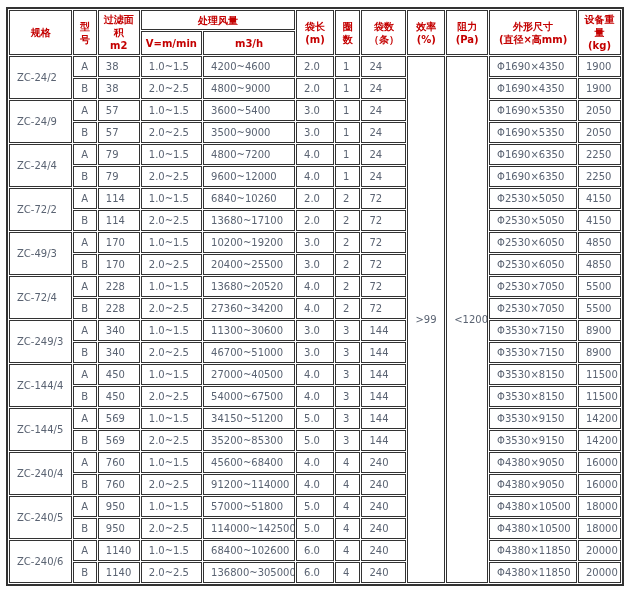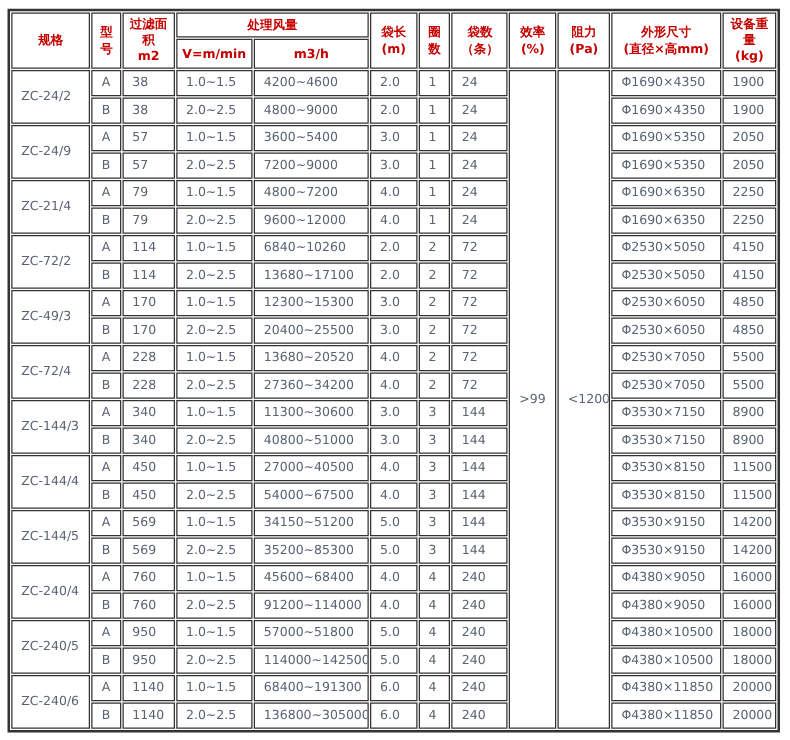--- a/index.html
+++ b/index.html
@@ -151,29 +151,29 @@
           <td>3.0</td>
           <td>1</td>
           <td>24</td>
           <td>Φ1690×5350</td>
           <td>2050</td>
         </tr>
         <tr>
           <td>B</td>
           <td>57</td>
           <td>2.0~2.5</td>
-          <td>7200~9000</td>
+          <td>3500~9000</td>
           <td>3.0</td>
           <td>1</td>
           <td>24</td>
           <td>Φ1690×5350</td>
           <td>2050</td>
         </tr>
         <tr>
-          <td rowspan="2">ZC-21/4</td>
+          <td rowspan="2">ZC-24/4</td>
           <td>A</td>
           <td>79</td>
           <td>1.0~1.5</td>
           <td>4800~7200</td>
           <td>4.0</td>
           <td>1</td>
           <td>24</td>
           <td>Φ1690×6350</td>
           <td>2250</td>
         </tr>
@@ -209,21 +209,21 @@
           <td>2</td>
           <td>72</td>
           <td>Φ2530×5050</td>
           <td>4150</td>
         </tr>
         <tr>
           <td rowspan="2">ZC-49/3</td>
           <td>A</td>
           <td>170</td>
           <td>1.0~1.5</td>
-          <td>12300~15300</td>
+          <td>10200~19200</td>
           <td>3.0</td>
           <td>2</td>
           <td>72</td>
           <td>Φ2530×6050</td>
           <td>4850</td>
         </tr>
         <tr>
           <td>B</td>
           <td>170</td>
           <td>2.0~2.5</td>
@@ -251,36 +251,36 @@
           <td>228</td>
           <td>2.0~2.5</td>
           <td>27360~34200</td>
           <td>4.0</td>
           <td>2</td>
           <td>72</td>
           <td>Φ2530×7050</td>
           <td>5500</td>
         </tr>
         <tr>
-          <td rowspan="2">ZC-144/3</td>
+          <td rowspan="2">ZC-249/3</td>
           <td>A</td>
           <td>340</td>
           <td>1.0~1.5</td>
           <td>11300~30600</td>
           <td>3.0</td>
           <td>3</td>
           <td>144</td>
           <td>Φ3530×7150</td>
           <td>8900</td>
         </tr>
         <tr>
           <td>B</td>
           <td>340</td>
           <td>2.0~2.5</td>
-          <td>40800~51000</td>
+          <td>46700~51000</td>
           <td>3.0</td>
           <td>3</td>
           <td>144</td>
           <td>Φ3530×7150</td>
           <td>8900</td>
         </tr>
         <tr>
           <td rowspan="2">ZC-144/4</td>
           <td>A</td>
           <td>450</td>
@@ -370,21 +370,21 @@
           <td>4</td>
           <td>240</td>
           <td>Φ4380×10500</td>
           <td>18000</td>
         </tr>
         <tr>
           <td rowspan="2">ZC-240/6</td>
           <td>A</td>
           <td>1140</td>
           <td>1.0~1.5</td>
-          <td>68400~191300</td>
+          <td>68400~102600</td>
           <td>6.0</td>
           <td>4</td>
           <td>240</td>
           <td>Φ4380×11850</td>
           <td>20000</td>
         </tr>
         <tr>
           <td>B</td>
           <td>1140</td>
           <td>2.0~2.5</td>

